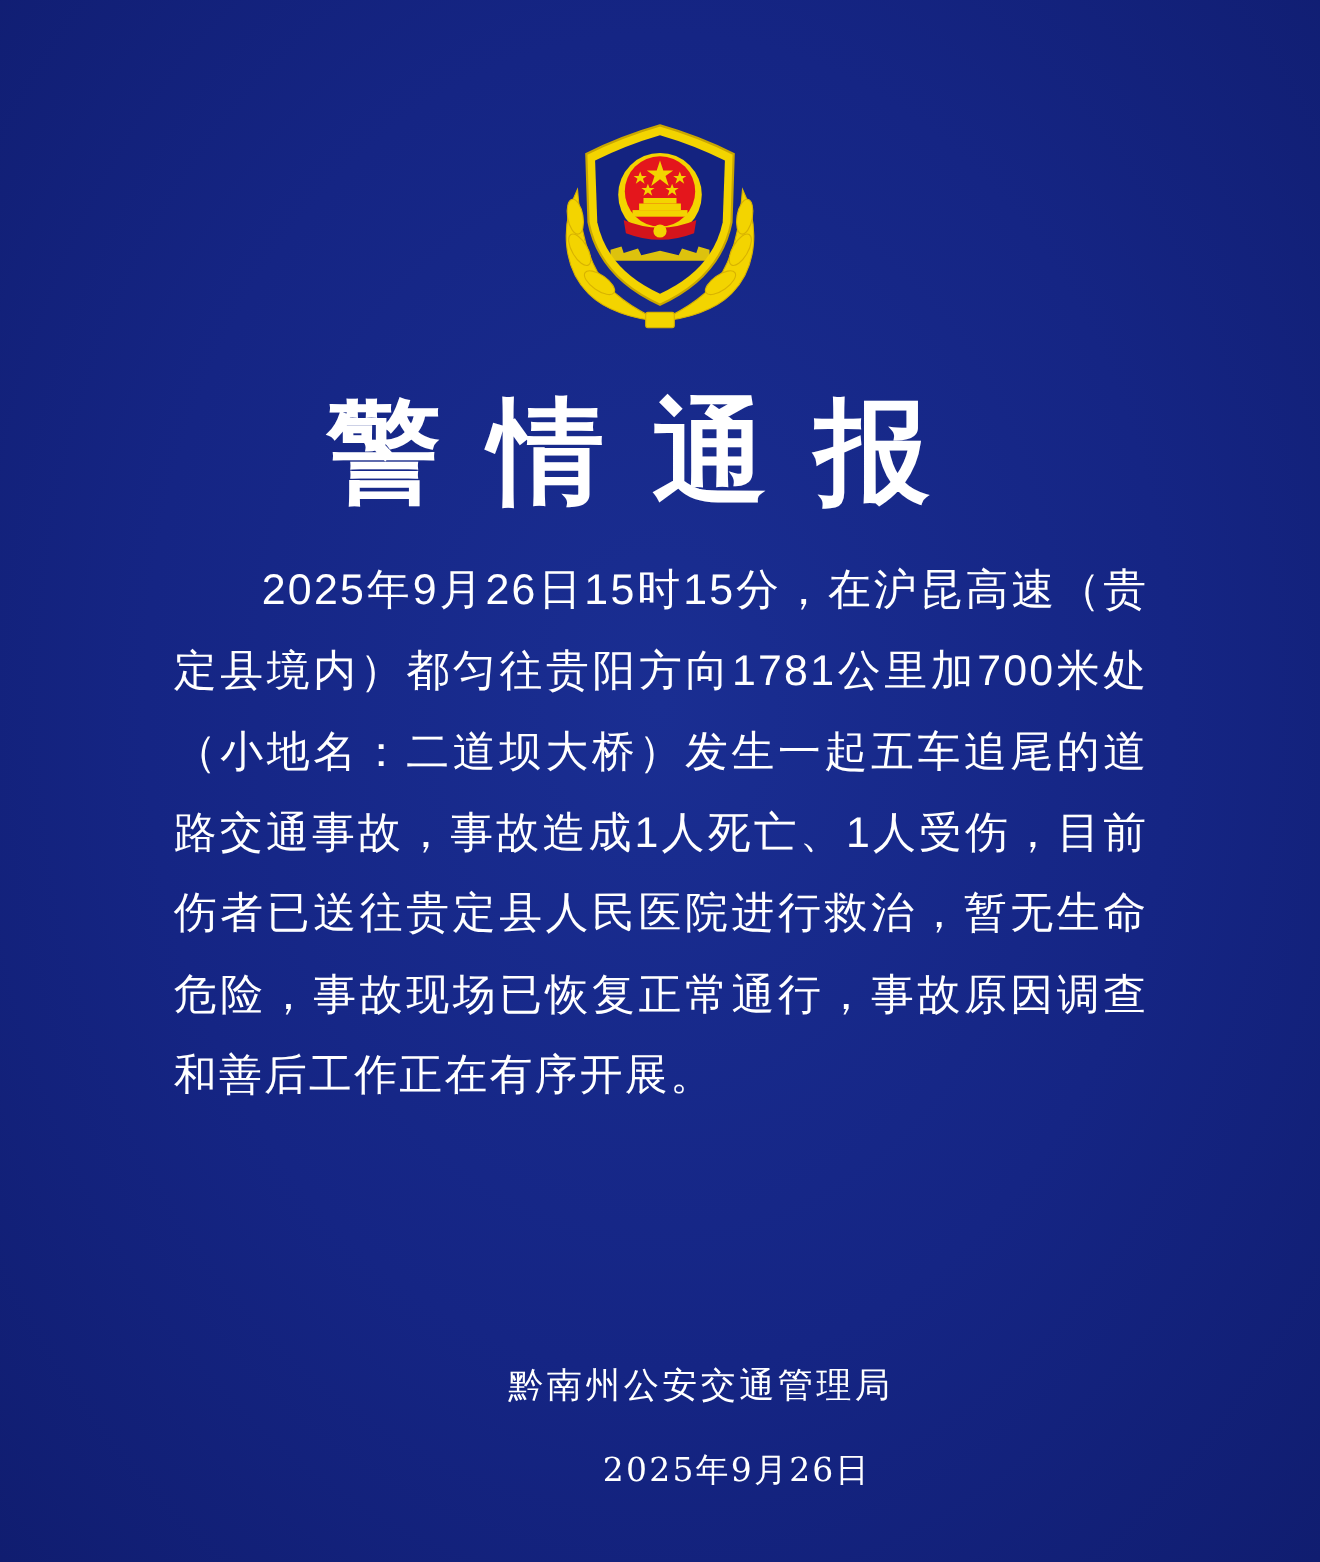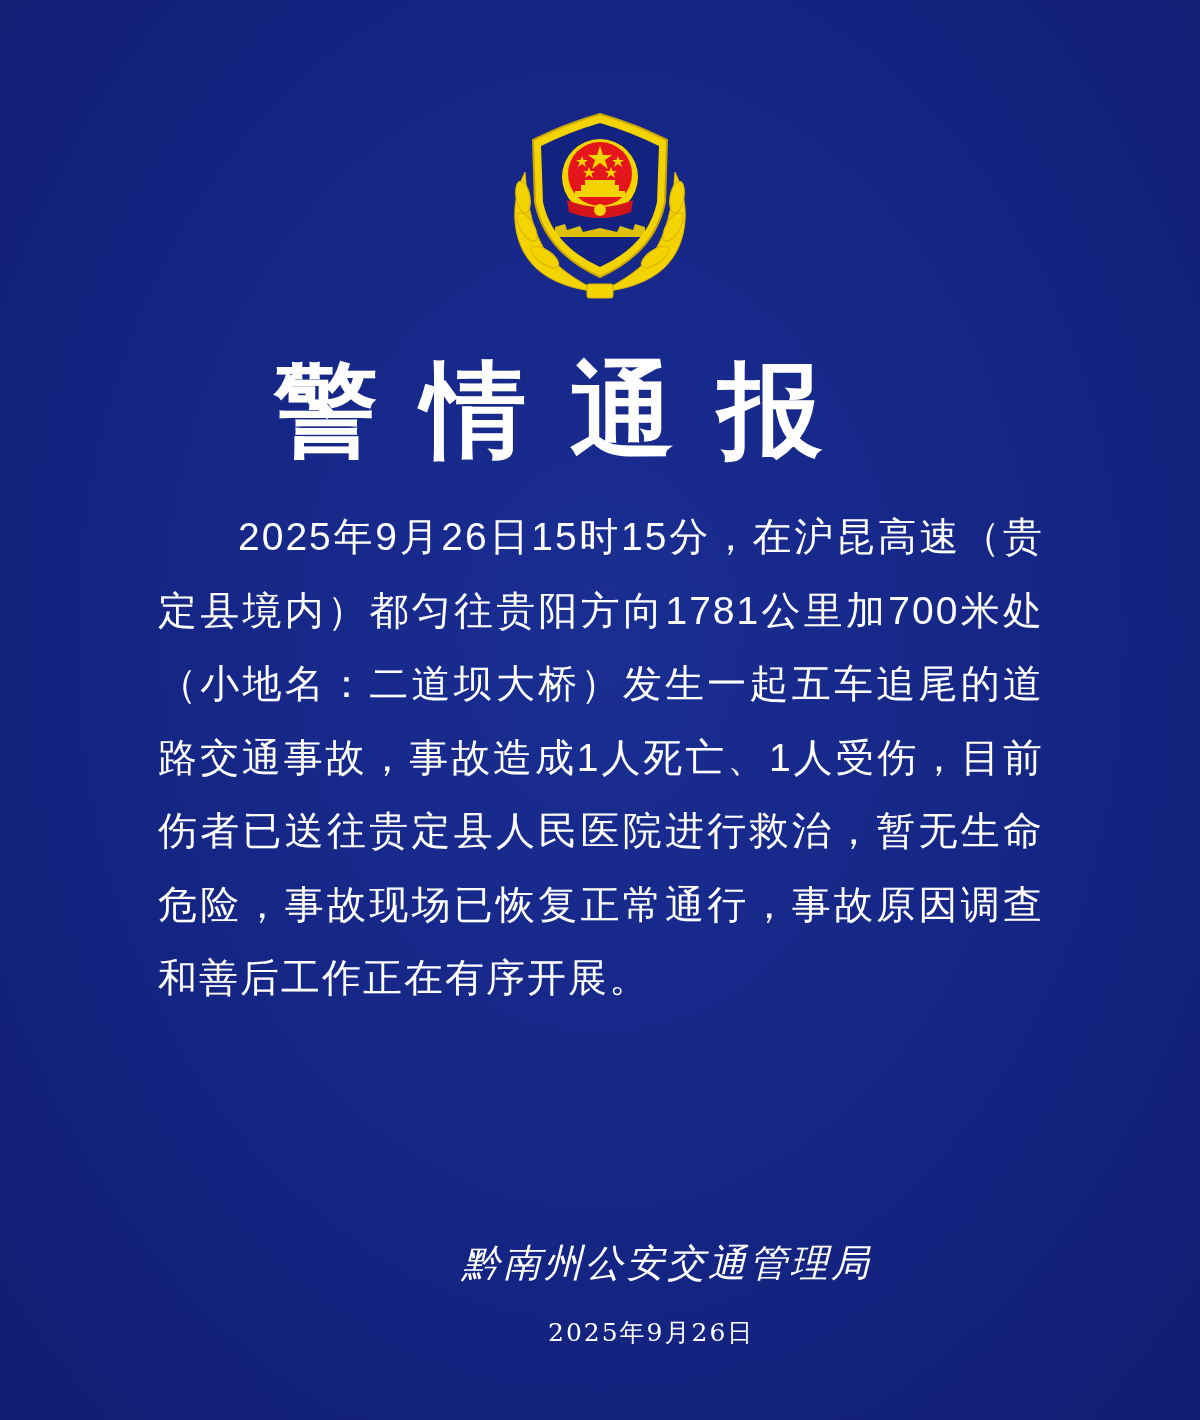--- a/index.html
+++ b/index.html
@@ -10,34 +10,35 @@
       color: #ffffff;
       font-family: "DejaVu Serif", "Liberation Serif", serif;
       position: relative;
     }
     .emblem { position: absolute; left: 505px; top: 102px; width: 190px; height: 200px; }
     .title {
       position: absolute; left: 0; width: 1096px; top: 345px;
       text-align: center; font-size: 104px; font-weight: bold;
       letter-spacing: 44px; text-indent: 44px; line-height: 130px;
       font-family: "DejaVu Sans", "Liberation Sans", sans-serif;
+      padding-left: 23px;
     }
     .body-text {
       position: absolute; left: 158px; top: 500px; width: 886px;
       font-size: 39px; line-height: 73.5px; letter-spacing: 2px;
       text-indent: 80px; text-align: justify;
       font-family: Liberation Sans, sans-serif;
     }
     .issuer {
       position: absolute; left: 462px; top: 1238px; width: 420px;
-      font-size: 38px; letter-spacing: 3px; white-space: nowrap; font-style: italic;
+      font-size: 32px; letter-spacing: 3px; white-space: nowrap;
     }
     .issue-date {
       position: absolute; left: 548px; top: 1316px; width: 300px;
-      font-size: 25px; letter-spacing: 2px; white-space: nowrap;
+      font-size: 30px; letter-spacing: 2px; white-space: nowrap;
     }
   </style>
 </head>
 <body>
 
 <div class="emblem">
   <svg viewBox="0 0 190 200" width="190" height="200">
 
     <g fill="#f3d400" stroke="#d8b300" stroke-width="1">
       <path d="M20 70 C5 100 5 140 30 165 C45 180 70 188 95 190 C70 178 50 165 38 145 C25 122 22 95 20 70 Z"></path>

